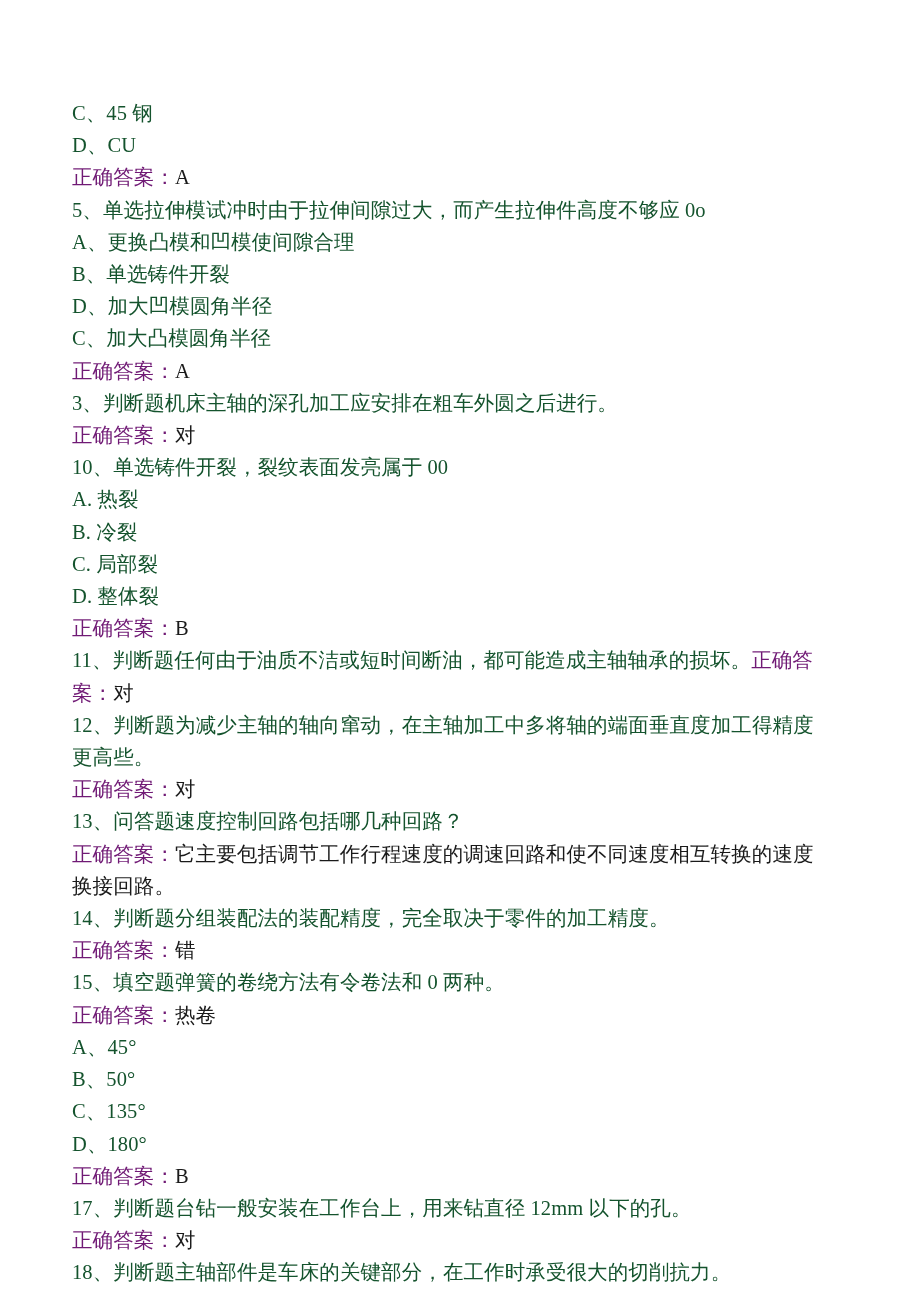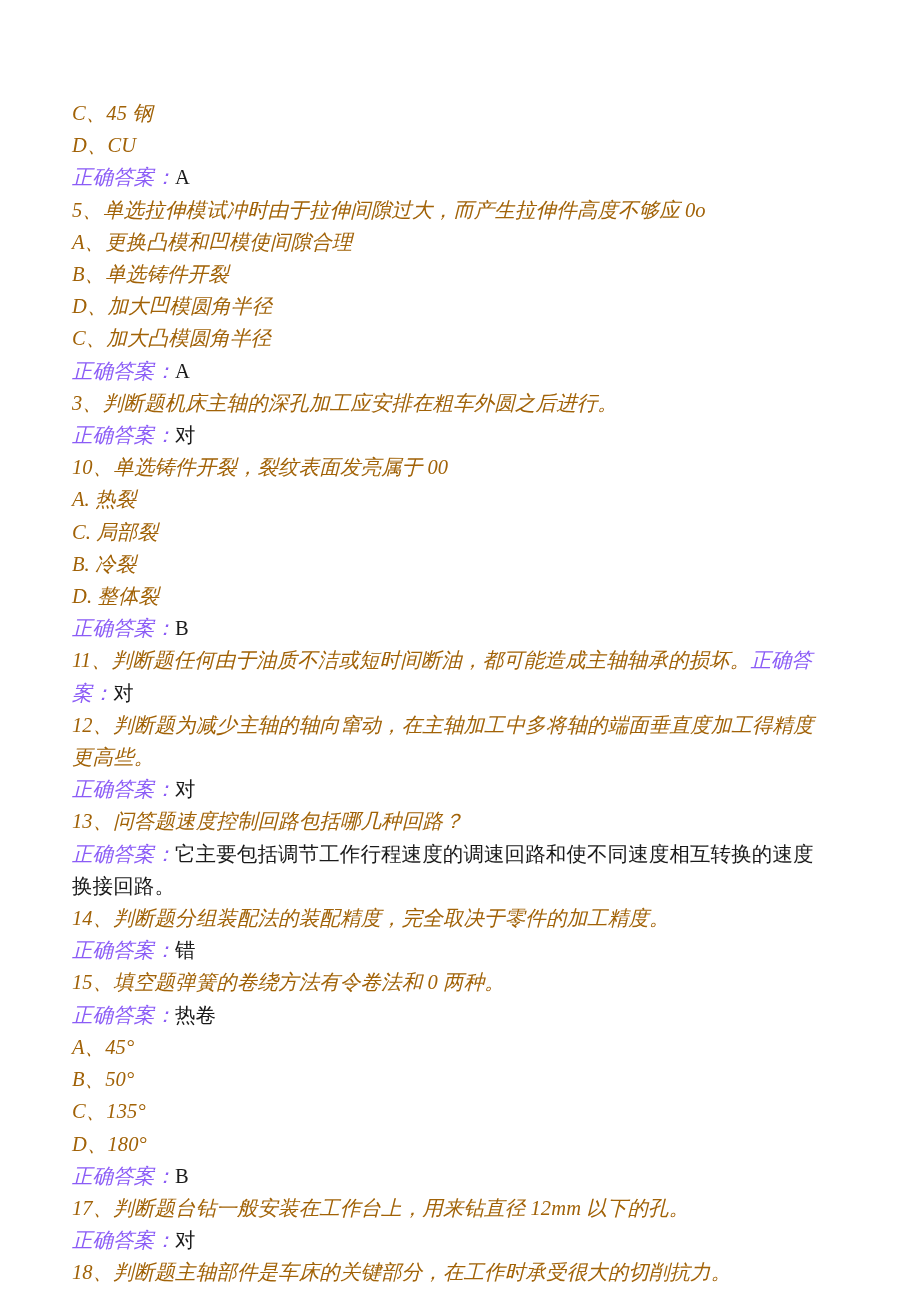--- a/index.html
+++ b/index.html
@@ -30,55 +30,53 @@
     line-height: 32.2px;
     letter-spacing: 0.1px;
     white-space: normal;
     word-break: break-word;
     text-align: left;
   }
   .line.opt {
     font-size: 20.5px;
   }
   .ans-label {
-    color: #8b5cf6;
-    font-style: italic;
+    color: #701a75;
   }
   .ans-value {
     color: #1a1a1a;
   }
   .inline-tail .ans-label,
   .inline-tail .ans-value {
     
   }
   .q-text {
-    color: #a16207;
-    font-style: italic;
+    color: #14532d;
   }
 </style>
 </head>
 <body>
 
 <div class="page">
   <div class="qa-list" id="qa-list">
       <div class="line opt"><span class="q-text">C、45 钢</span></div>
       <div class="line opt"><span class="q-text">D、CU</span></div>
       <div class="line"><span class="ans-label">正确答案：</span><span class="ans-value">A</span></div>
       <div class="line"><span class="q-text">5、单选拉伸模试冲时由于拉伸间隙过大，而产生拉伸件高度不够应 0o</span></div>
       <div class="line opt"><span class="q-text">A、更换凸模和凹模使间隙合理</span></div>
       <div class="line opt"><span class="q-text">B、单选铸件开裂</span></div>
       <div class="line opt"><span class="q-text">D、加大凹模圆角半径</span></div>
       <div class="line opt"><span class="q-text">C、加大凸模圆角半径</span></div>
       <div class="line"><span class="ans-label">正确答案：</span><span class="ans-value">A</span></div>
       <div class="line"><span class="q-text">3、判断题机床主轴的深孔加工应安排在粗车外圆之后进行。</span></div>
       <div class="line"><span class="ans-label">正确答案：</span><span class="ans-value">对</span></div>
       <div class="line"><span class="q-text">10、单选铸件开裂，裂纹表面发亮属于 00</span></div>
       <div class="line opt"><span class="q-text">A. 热裂</span></div>
+      <div class="line opt"><span class="q-text">B. 冷裂</span></div>
       <div class="line opt"><span class="q-text">C. 局部裂</span></div>
-      <div class="line opt"><span class="q-text">B. 冷裂</span></div>
       <div class="line opt"><span class="q-text">D. 整体裂</span></div>
       <div class="line"><span class="ans-label">正确答案：</span><span class="ans-value">B</span></div>
       <div class="line inline-tail"><span class="q-text">11、判断题任何由于油质不洁或短时间断油，都可能造成主轴轴承的损坏。</span><span class="ans-label">正确答案：</span><span class="ans-value">对</span></div>
       <div class="line"><span class="q-text">12、判断题为减少主轴的轴向窜动，在主轴加工中多将轴的端面垂直度加工得精度更高些。</span></div>
       <div class="line"><span class="ans-label">正确答案：</span><span class="ans-value">对</span></div>
       <div class="line"><span class="q-text">13、问答题速度控制回路包括哪几种回路？</span></div>
       <div class="line"><span class="ans-label">正确答案：</span><span class="ans-value">它主要包括调节工作行程速度的调速回路和使不同速度相互转换的速度换接回路。</span></div>
       <div class="line"><span class="q-text">14、判断题分组装配法的装配精度，完全取决于零件的加工精度。</span></div>
       <div class="line"><span class="ans-label">正确答案：</span><span class="ans-value">错</span></div>
       <div class="line"><span class="q-text">15、填空题弹簧的卷绕方法有令卷法和 0 两种。</span></div>

